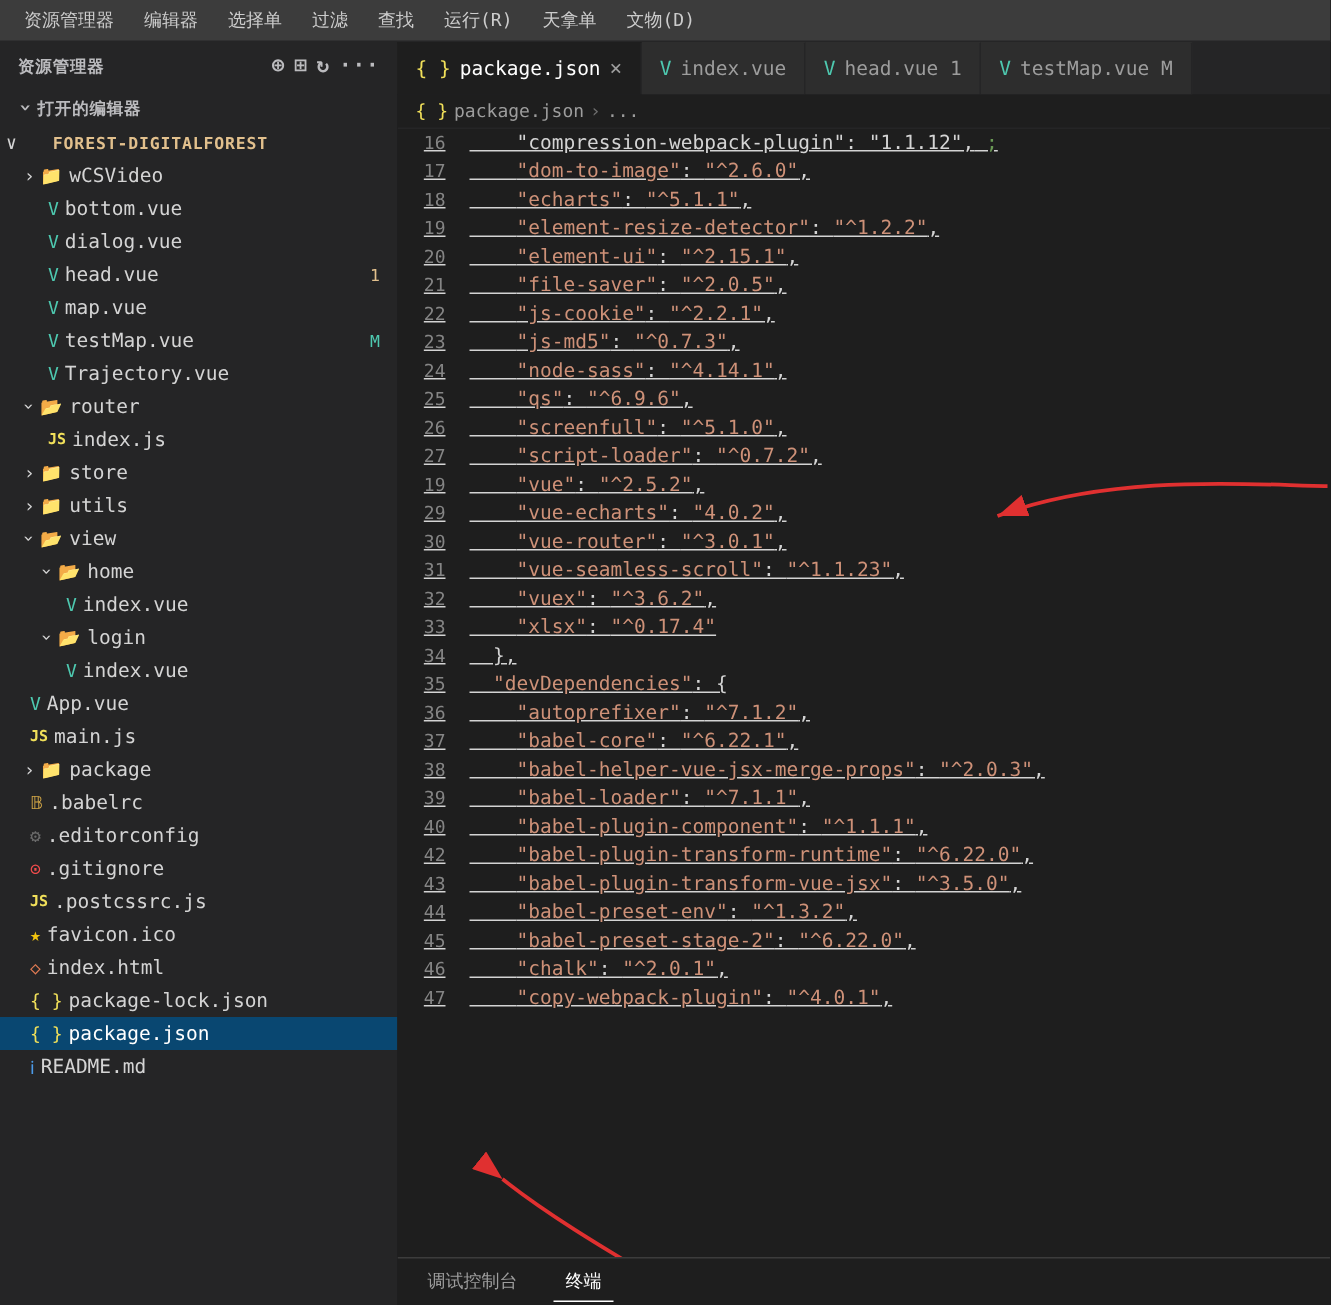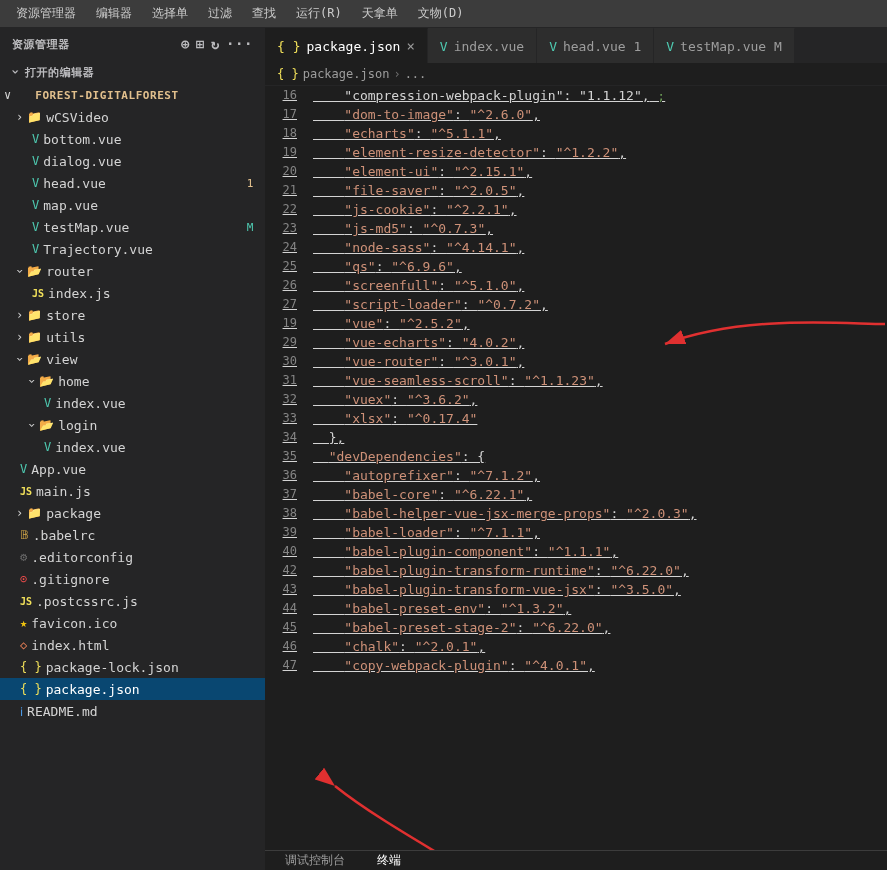--- a/index.html
+++ b/index.html
@@ -238,21 +238,21 @@
 
     
     .str { color: #ce9178; }
     .punc { color: #d4d4d4; }
     .comment { color: #6a9955; }
 
     
     .bottom-panel {
       background: #1e1e1e;
       border-top: 1px solid #3c3c3c;
-      height: 20px;
+      height: 32px;
       display: flex;
       align-items: center;
       padding: 0 12px;
       gap: 16px;
       flex-shrink: 0;
     }
     .bottom-tab {
       color: #9d9d9d;
       font-size: 12px;
       padding: 4px 8px;

